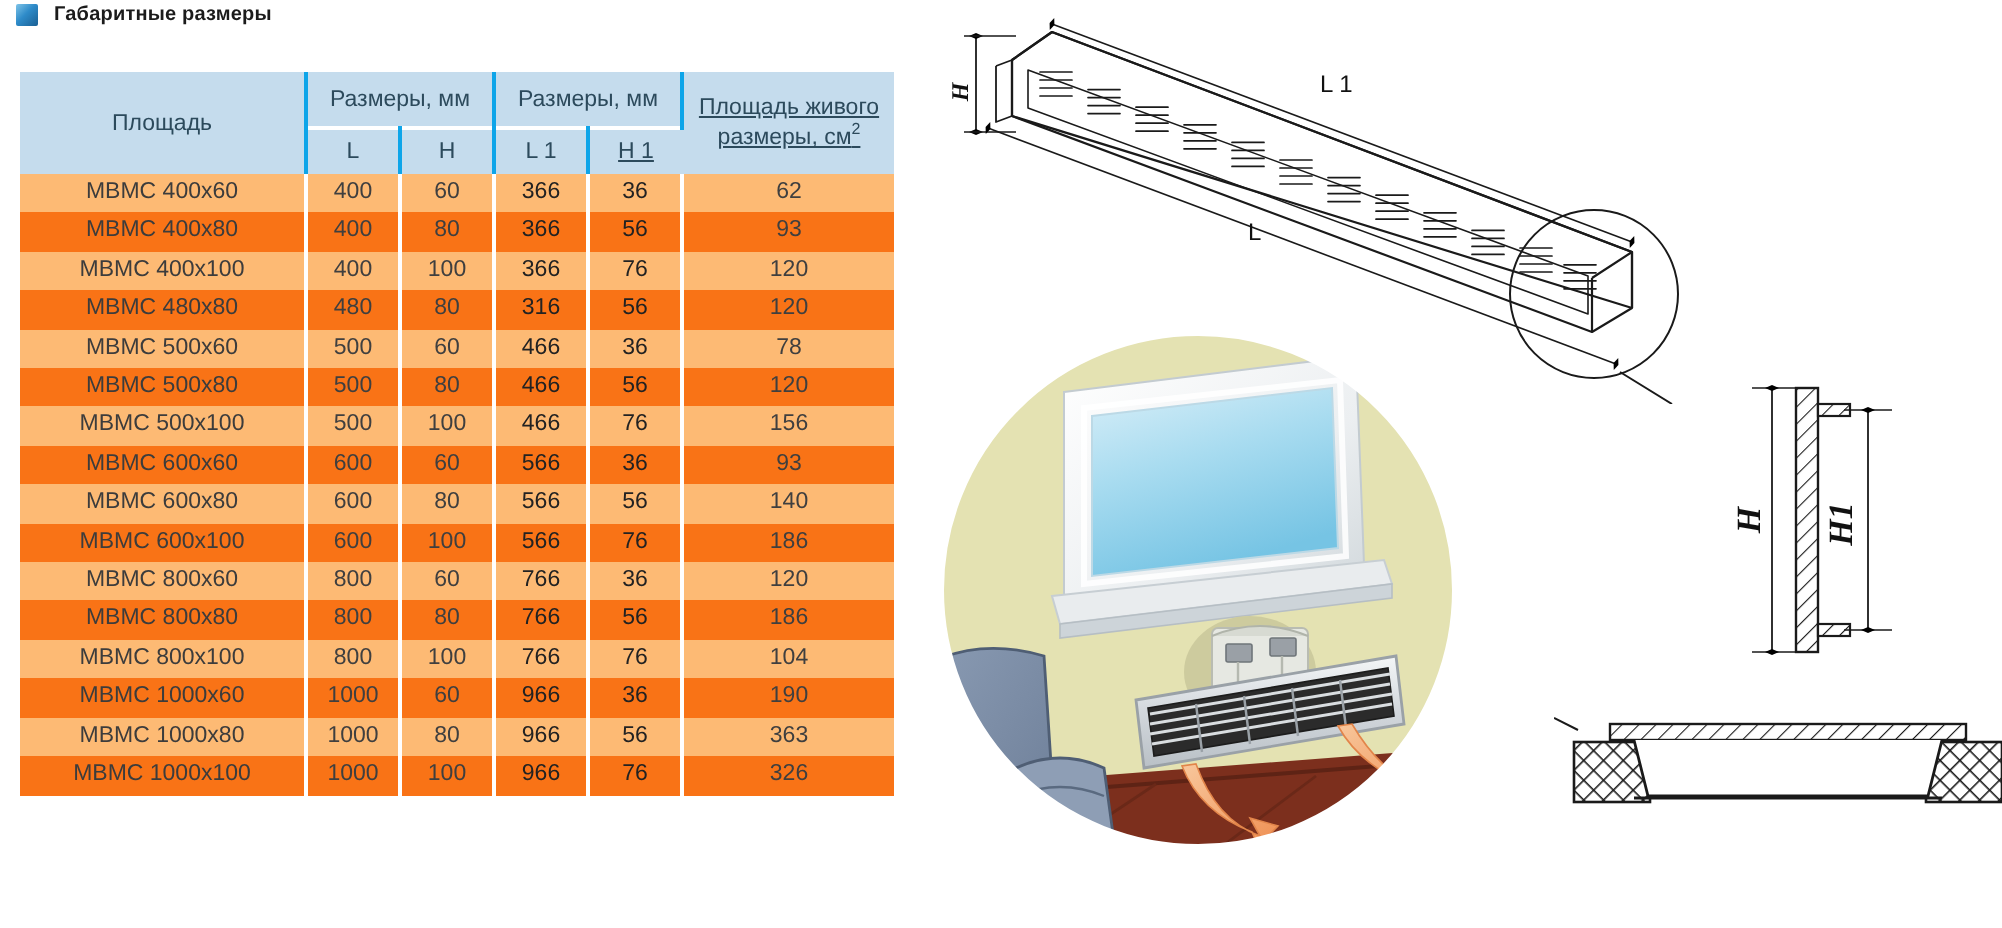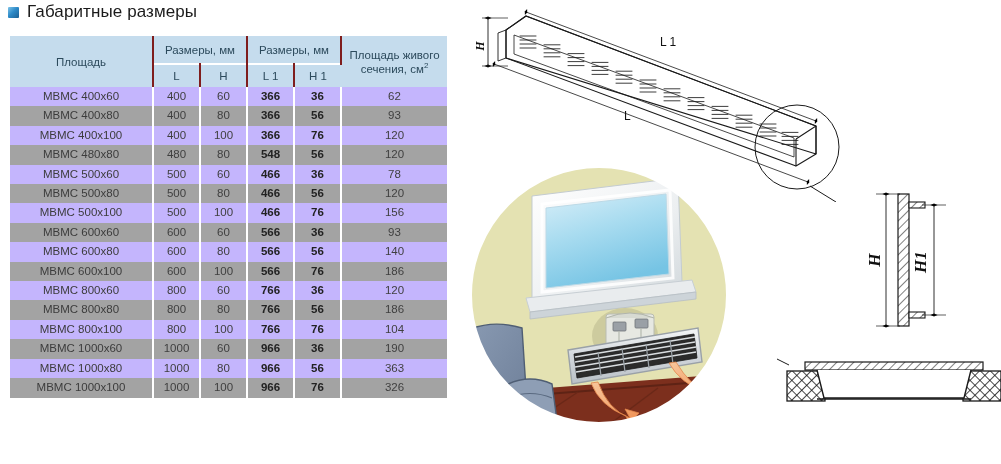--- a/index.html
+++ b/index.html
@@ -26,22 +26,22 @@
   }
   #section-title .bullet {
     width: 11px;
     height: 11px;
     background: linear-gradient(135deg, #7fc4e8 0%, #2e8bc9 45%, #1a5f93 100%);
     border-radius: 1px;
     display: block;
     flex: 0 0 auto;
   }
   #section-title .title-text {
-    font-size: 17px;
-    font-weight: normal;
+    font-size: 10px;
+    font-weight: bold;
     color: #1b1b1b;
     letter-spacing: 0.1px;
     white-space: nowrap;
   }
 
   
   #spec-table {
     position: absolute;
     left: 10px;
     top: 36px;
@@ -56,39 +56,39 @@
     margin: 0;
     text-align: center;
     vertical-align: middle;
     font-weight: normal;
     border: none;
   }
   #spec-table thead th {
     background: #c5dced;
     color: #2c4a5c;
     font-size: 11.5px;
-    border-right: 2px solid #7f1d1d;
-  }
-  #spec-table thead th:last-child { border-right: none; }
+    border-right: 2px solid #0ea5e9;
+  }
+  #spec-table thead th:last-child { border-right: none; text-decoration: underline; }
   #spec-table thead tr.hrow1 th { height: 27px; }
   #spec-table thead tr.hrow2 th { height: 22px; }
   #spec-table thead th.sub {
     border-top: 2px solid #ffffff;
   }
   #spec-table tbody td {
     height: 19.4px;
     border-right: 2px solid #ffffff;
     line-height: 19.4px;
     white-space: nowrap;
   }
   #spec-table tbody td:last-child { border-right: none; text-align: center; }
-  #spec-table tbody tr.odd td { background: #c4b5fd; }
-  #spec-table tbody tr.even td { background: #a3a3a3; }
+  #spec-table tbody tr.odd td { background: #fdba74; }
+  #spec-table tbody tr.even td { background: #f97316; }
   #spec-table td.model { font-size: 11.5px; color: #3c3c3c; }
-  #spec-table td.bold { font-weight: bold; color: #222; }
+  #spec-table td.bold { font-weight: normal; color: #222; }
   .sup { font-size: 8px; vertical-align: super; }
 
   
   col.c-model { width: 143px; }
   col.c-l     { width: 47px; }
   col.c-h     { width: 47px; }
   col.c-l1    { width: 47px; }
   col.c-h1    { width: 47px; }
   col.c-area  { width: 106px; }
 
@@ -127,21 +127,21 @@
       <col class="c-h1">
       <col class="c-area">
   </colgroup>
   <thead>
     <tr class="hrow1">
       <th rowspan="2">Площадь</th>
       <th colspan="2">Размеры, мм</th>
       <th colspan="2">Размеры, мм</th>
       <th rowspan="2">
         <span>Площадь живого</span><br>
-        <span>сечения, см</span><span class="sup">2</span>
+        <span>размеры, см</span><span class="sup">2</span>
       </th>
     </tr>
     <tr class="hrow2">
       <th class="sub">L</th>
       <th class="sub">H</th>
       <th class="sub">L 1</th>
       <th class="sub">H 1</th>
     </tr>
   </thead>
   <tbody id="table-body">
@@ -166,21 +166,21 @@
         <td>400</td>
         <td>100</td>
         <td class="bold">366</td>
         <td class="bold">76</td>
         <td>120</td>
       </tr>
       <tr class="even">
         <td class="model">МВМС 480x80</td>
         <td>480</td>
         <td>80</td>
-        <td class="bold">548</td>
+        <td class="bold">316</td>
         <td class="bold">56</td>
         <td>120</td>
       </tr>
       <tr class="odd">
         <td class="model">МВМС 500x60</td>
         <td>500</td>
         <td>60</td>
         <td class="bold">466</td>
         <td class="bold">36</td>
         <td>78</td>

